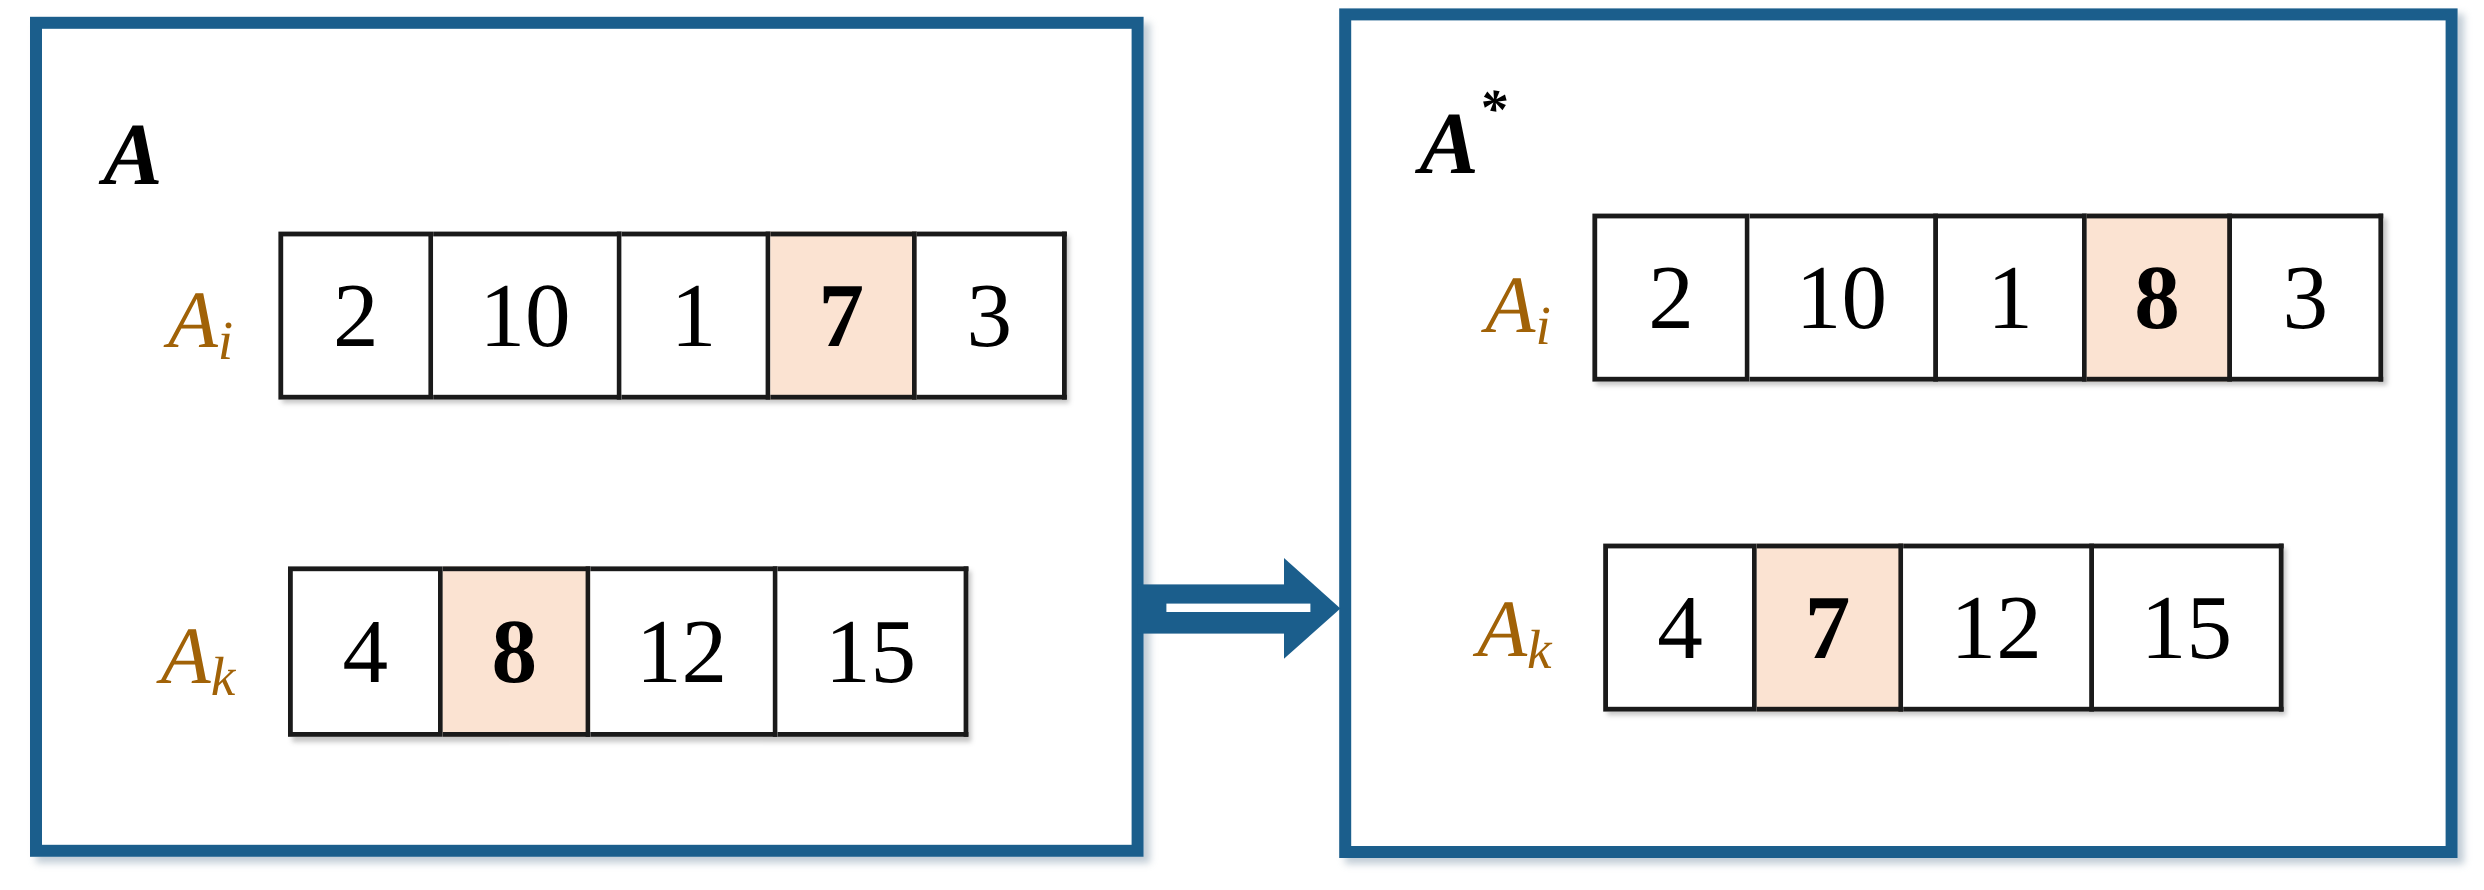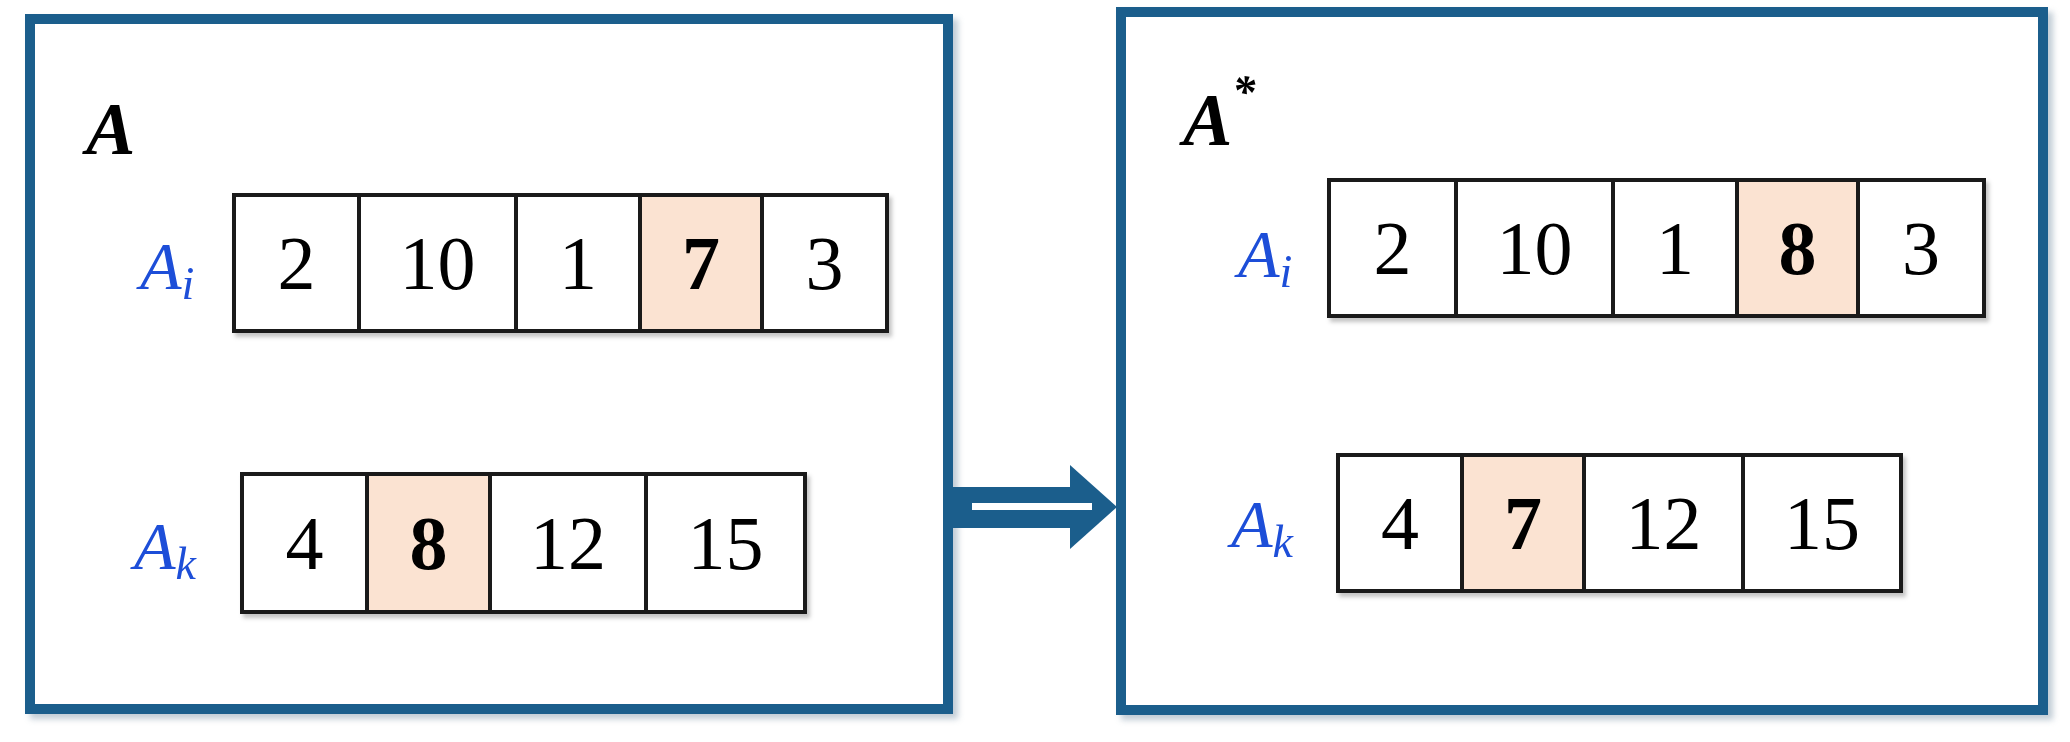--- a/index.html
+++ b/index.html
@@ -34,21 +34,21 @@
   .panel-title sup{
     font-size:46px;font-weight:bold;
     vertical-align:38px;line-height:0;
   }
   .title-left{left:86px;top:92px;}
   .title-right{left:1183px;top:83px;}
 
   .row-label{
     position:absolute;
     font-style:italic;font-size:68px;line-height:1;
-    color:#1d4ed8;white-space:nowrap;
+    color:#a16207;white-space:nowrap;
   }
   .row-label .sub{
     font-style:italic;font-size:46px;
     vertical-align:-10px;line-height:0;
   }
   .lbl-l-ai{left:140px;top:232px;}
   .lbl-l-ak{left:134px;top:512px;}
   .lbl-r-ai{left:1238px;top:220px;}
   .lbl-r-ak{left:1231px;top:490px;}
 

